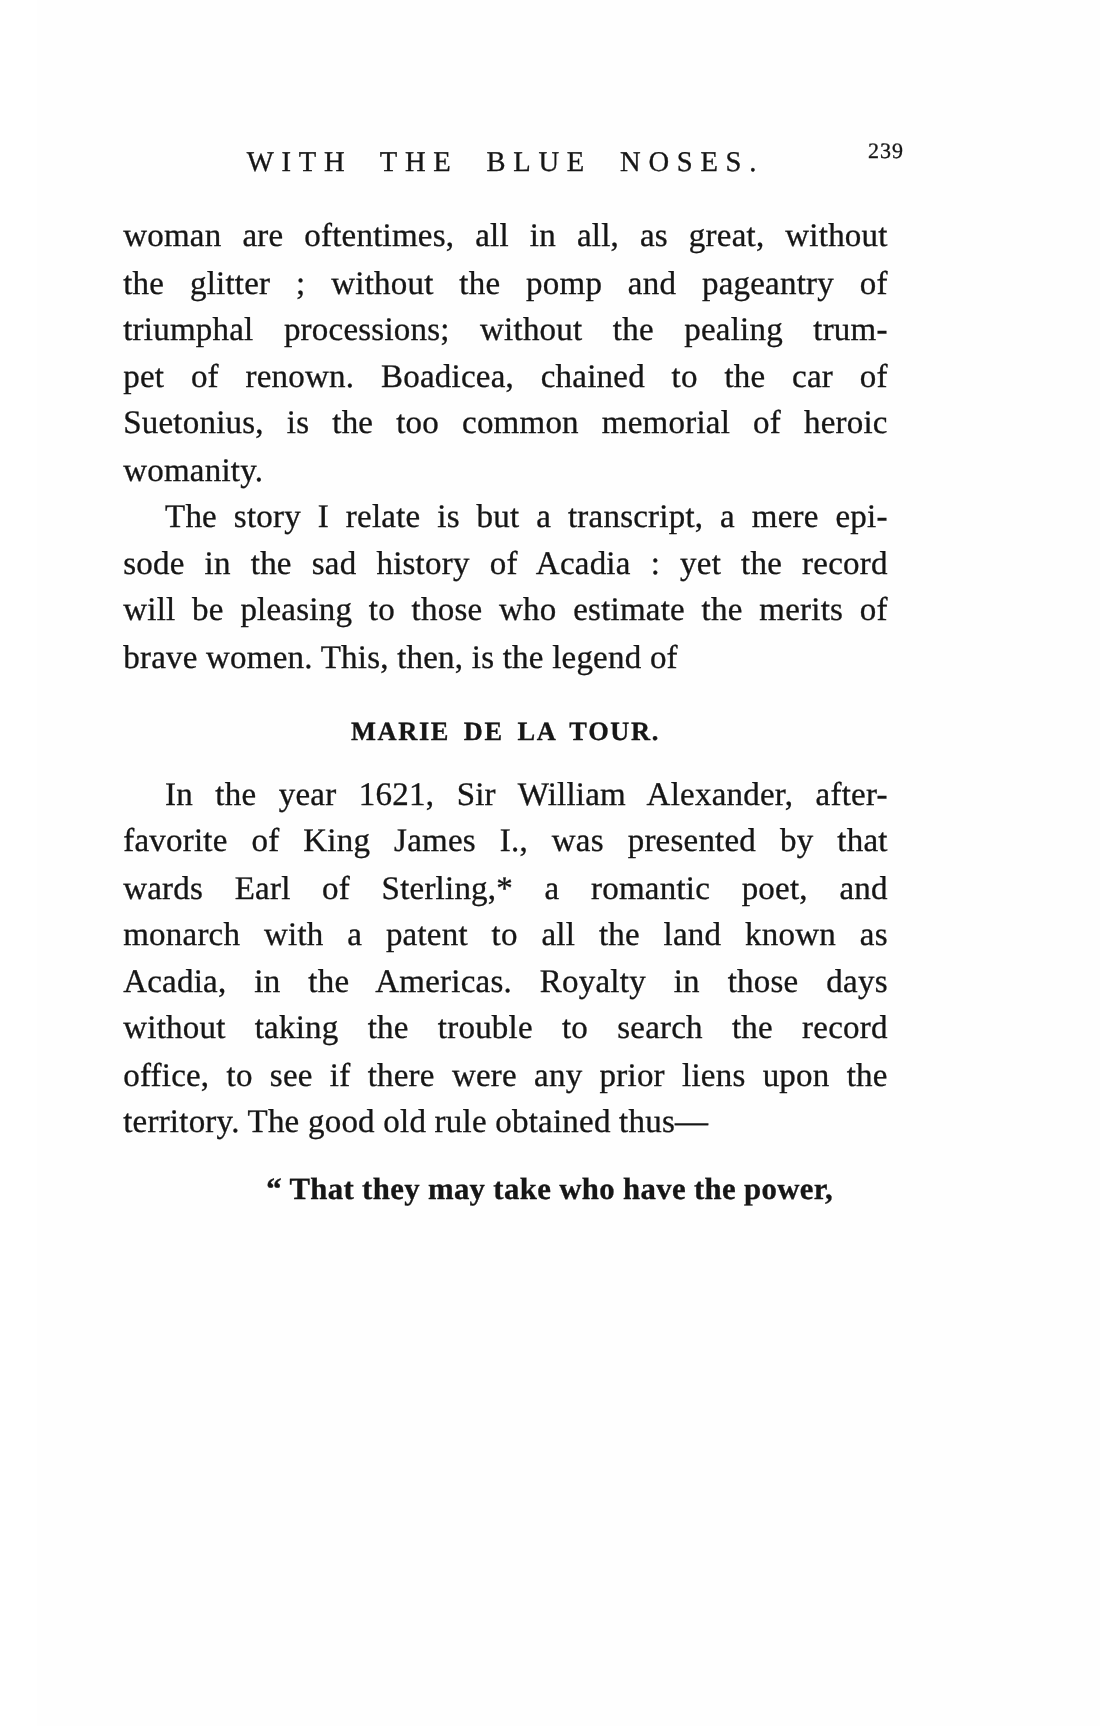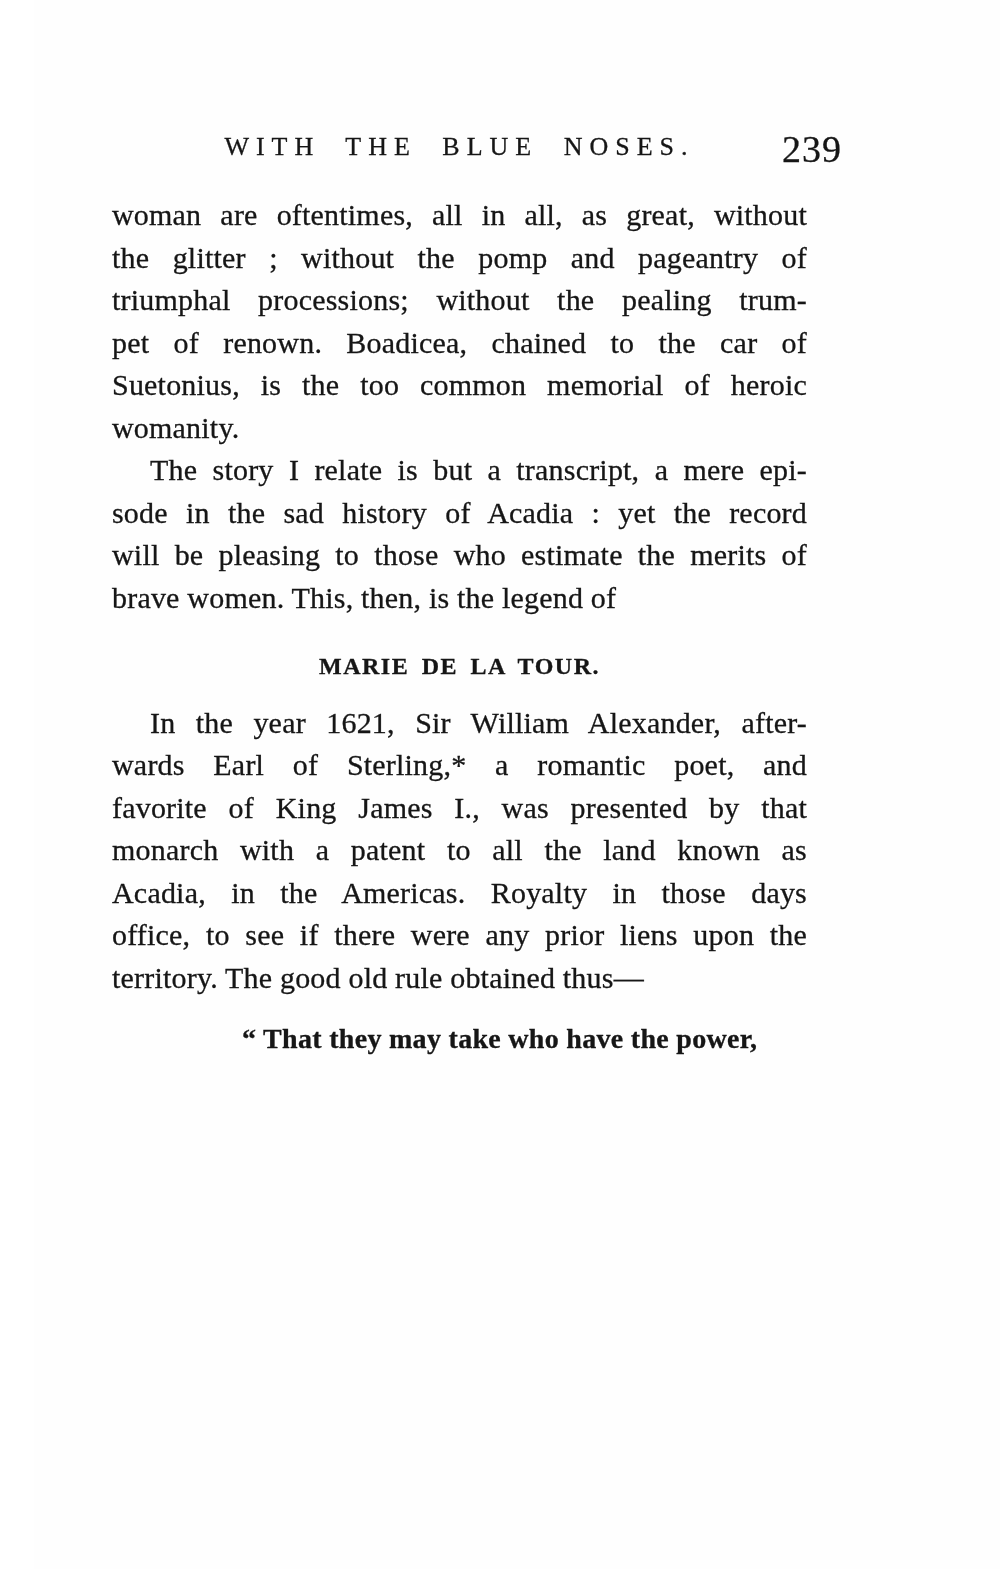--- a/index.html
+++ b/index.html
@@ -22,25 +22,25 @@
   .running-header {
     top: 132px;
     font-size: 26px;
     letter-spacing: 7px;
     word-spacing: 12px;
     text-align: center;
     white-space: nowrap;
   }
   .page-number {
     position: absolute;
-    left: 724px;
+    left: 704px;
     top: 127px;
     width: 84px;
     text-align: right;
-    font-size: 38px;
+    font-size: 20px;
     letter-spacing: 1px;
   }
   .bodyflow {
     top: 194px;
     font-size: 30px;
     line-height: 42.5px;
     letter-spacing: 0.2px;
   }
   .line {
     text-align: justify;
@@ -104,24 +104,25 @@
           <div class="line">will be pleasing to those who estimate the merits of</div>
           <div class="line last">brave women. This, then, is the legend of</div>
         </div>
       </div>
 
     <div class="section-heading">MARIE DE LA TOUR.</div>
 
     <div class="paras p3">
         <div>
           <div class="line indent">In the year 1621, Sir William Alexander, after-</div>
+          <div class="line">favorite of King James I., was presented by that</div>
           <div class="line">wards Earl of Sterling,* a romantic poet, and</div>
-          <div class="line">favorite of King James I., was presented by that</div>
           <div class="line">monarch with a patent to all the land known as</div>
           <div class="line">Acadia, in the Americas. Royalty in those days</div>
+          <div class="line">without taking the trouble to search the record</div>
           <div class="line">office, to see if there were any prior liens upon the</div>
           <div class="line last">territory. The good old rule obtained thus—</div>
         </div>
       </div>
 
     <div class="quote">
         <div class="line">“ That they may take who have the power,</div>
       </div>
 
   </div>

